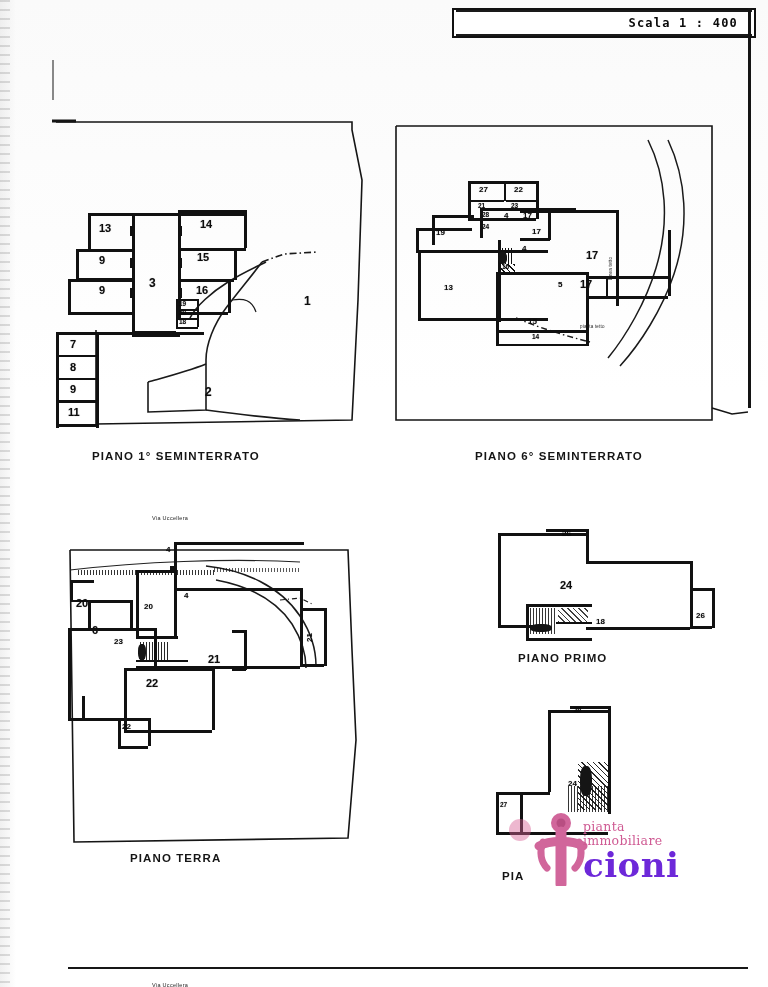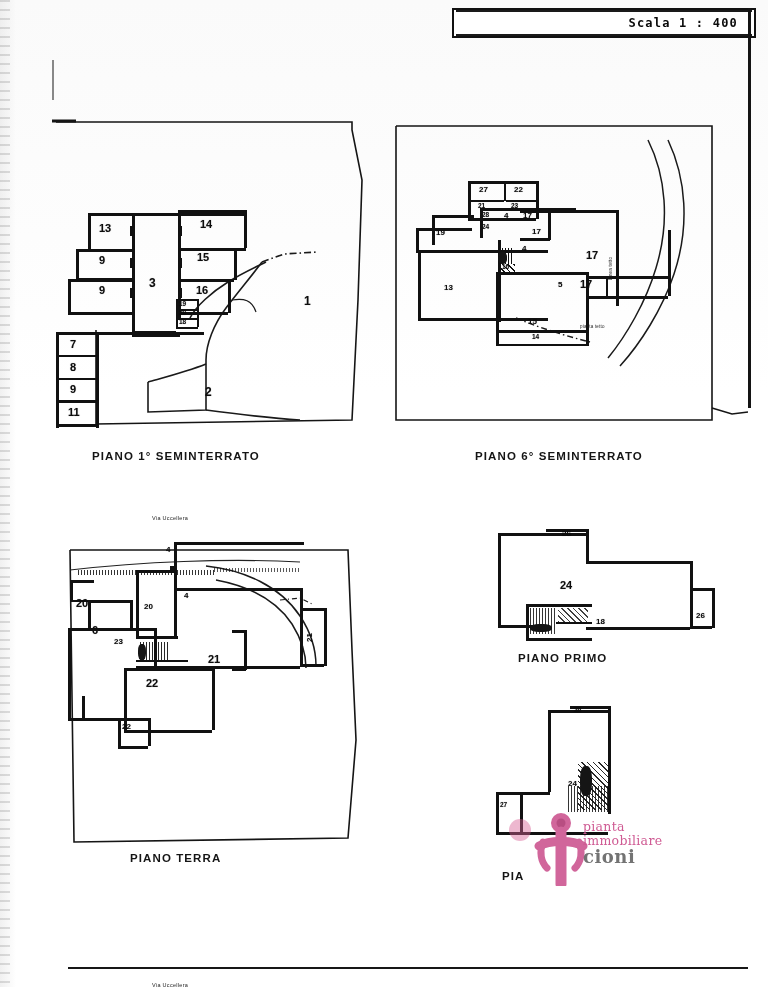--- a/index.html
+++ b/index.html
@@ -170,23 +170,23 @@
   .wm-text { position: absolute; left: 62px; }
   .wm-line1, .wm-line2 {
     font-family: "DejaVu Serif", serif;
     font-size: 12.5px;
     color: #cf5a93;
     letter-spacing: .3px;
     line-height: 1.12;
   }
   .wm-cioni {
     font-family: "DejaVu Serif", serif;
-    font-size: 18px;
+    font-size: 34px;
     font-weight: bold;
-    color: #737373;
+    color: #6d28d9;
     letter-spacing: .5px;
     line-height: 1;
   }
   .wm-mark {
     position: absolute;
     left: 12px; top: 6px;
     width: 56px; height: 74px;
   }
   .wm-dot {
     position: absolute;

